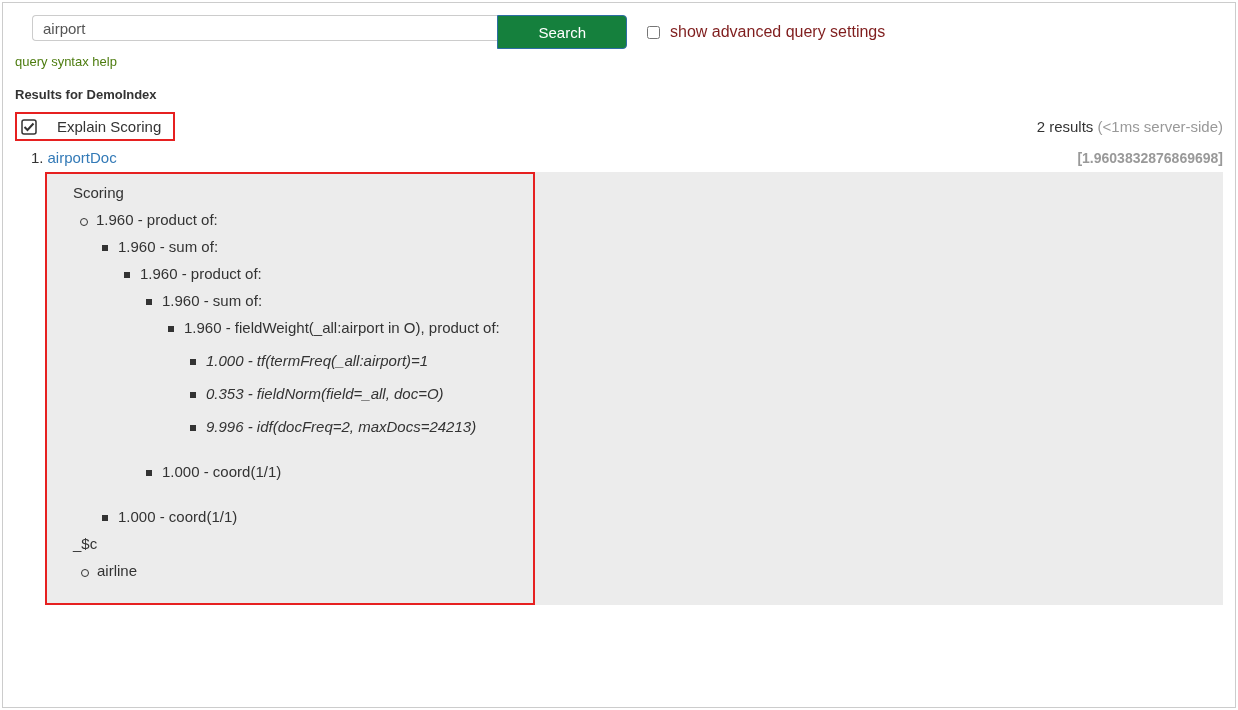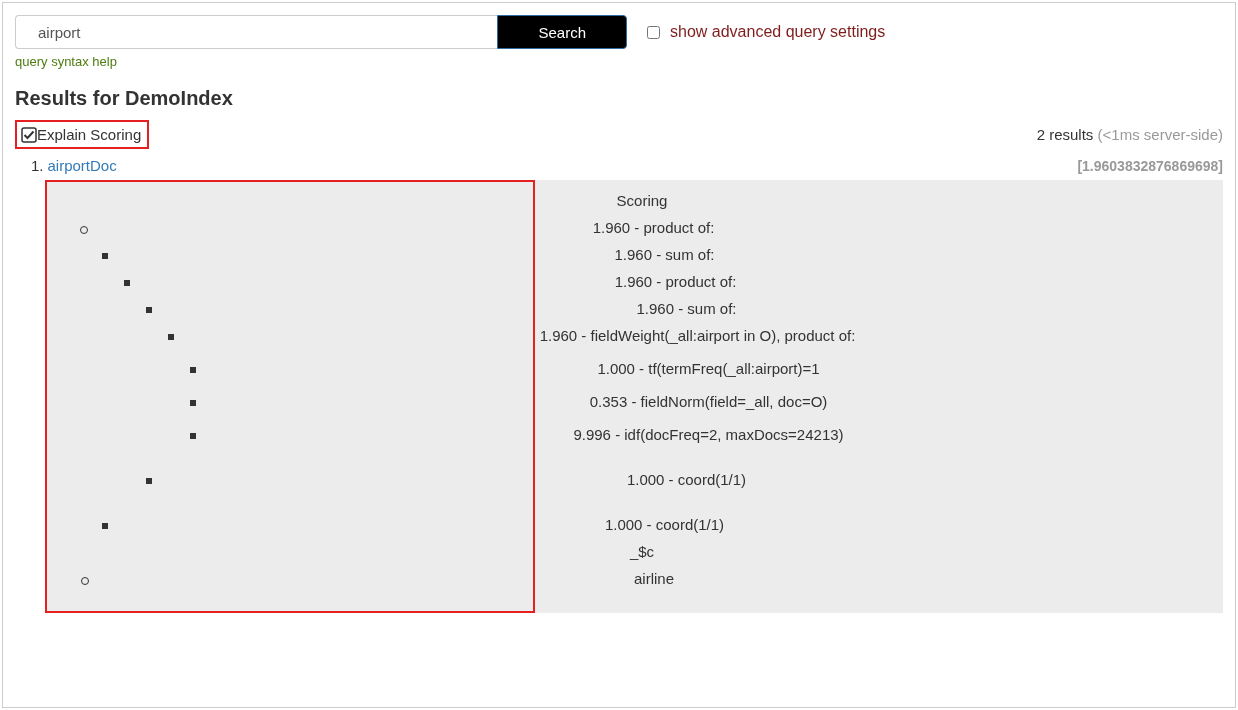--- a/index.html
+++ b/index.html
@@ -27,27 +27,28 @@
     }
     .search-group {
       display: flex;
       width: 612px;
     }
     .search-input {
       flex: 1;
       border: 1px solid #ccc;
       border-right: none;
       border-radius: 4px 0 0 4px;
-      padding: 6px 22px;
+      padding: 6px 10px;
       font-size: 15px;
       color: #555;
-      height: 34px;
+      height: 26px;
+      margin-left: 17px;
     }
     .search-button {
-      background: #000000;
+      background: #15803d;
       color: #fff;
       border: 1px solid #2e6da4;
       border-radius: 0 4px 4px 0;
       padding: 6px 40px;
       font-size: 15px;
       cursor: pointer;
       height: 34px;
     }
     .adv-wrapper {
       display: flex;
@@ -63,36 +64,36 @@
     }
     .syntax-help {
       color: #4d7c0f;
       font-size: 13px;
       margin-top: 5px;
       display: inline-block;
       cursor: pointer;
     }
     .results-header {
       font-weight: bold;
-      font-size: 20px;
+      font-size: 13px;
       margin-top: 18px;
       margin-bottom: 10px;
     }
     .explain-row {
       display: flex;
       justify-content: space-between;
       align-items: center;
       margin-bottom: 8px;
     }
     .explain-box {
       border: 2px solid #e62020;
-      padding: 4px 6px 4px 4px;
+      padding: 4px 12px 4px 4px;
       display: inline-flex;
       align-items: center;
-      gap: 0;
+      gap: 20px;
     }
     .explain-box svg {
       width: 16px;
       height: 16px;
     }
     .results-meta {
       color: #333;
       font-size: 15px;
     }
     .results-meta .muted {
@@ -121,21 +122,20 @@
     .result-score {
       color: #999;
       font-weight: bold;
       font-size: 14px;
     }
     .scoring-panel {
       background: #ececec;
       margin-left: 30px;
       padding: 12px 12px 16px 28px;
       position: relative;
-      text-align: center;
     }
     .scoring-title {
       font-size: 15px;
       margin-bottom: 10px;
     }
     .scoring-panel ul {
       list-style: none;
       padding-left: 22px;
     }
     .scoring-panel > ul {
@@ -170,20 +170,21 @@
       content: "";
       position: absolute;
       left: -16px;
       top: 7px;
       width: 6px;
       height: 6px;
       background: #333;
     }
     .detail-item {
       margin: 16px 0 !important;
+      font-style: italic;
     }
     .c-section {
       font-size: 15px;
     }
     .highlight-border {
       position: absolute;
       border: 2px solid #e62020;
       pointer-events: none;
     }
   </style>

